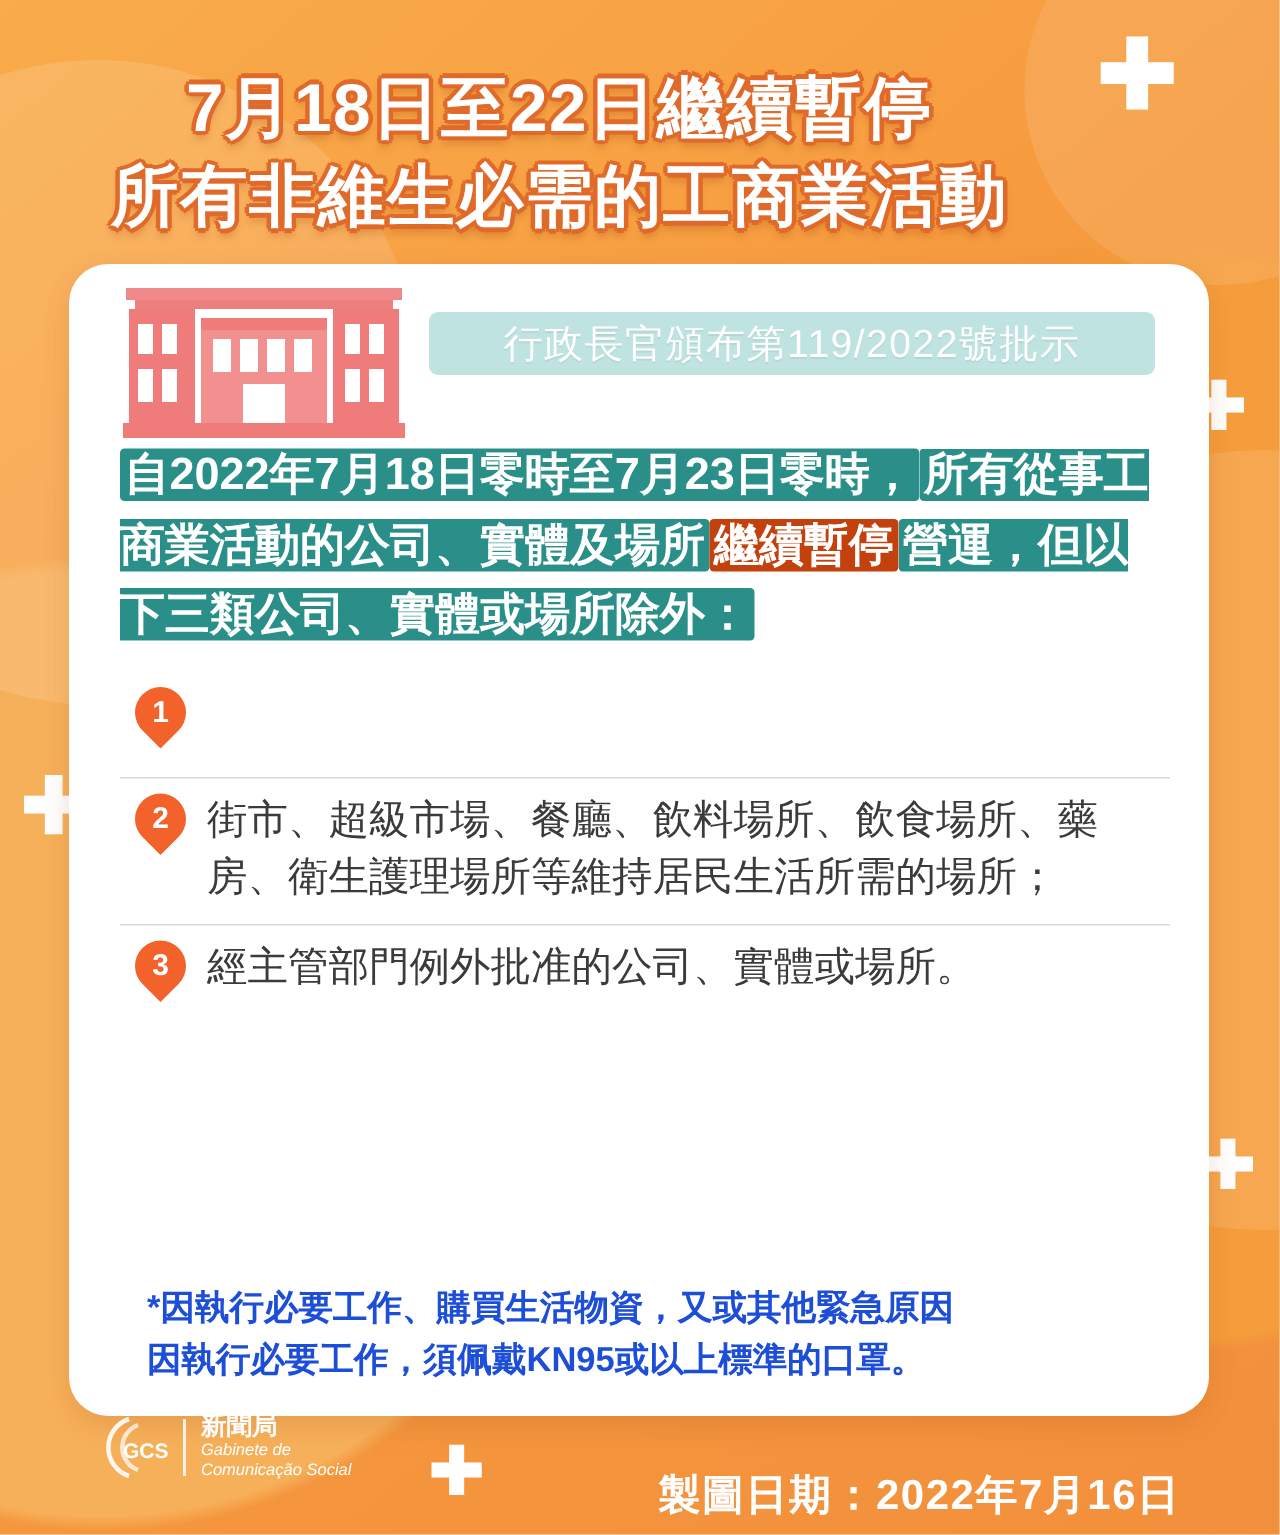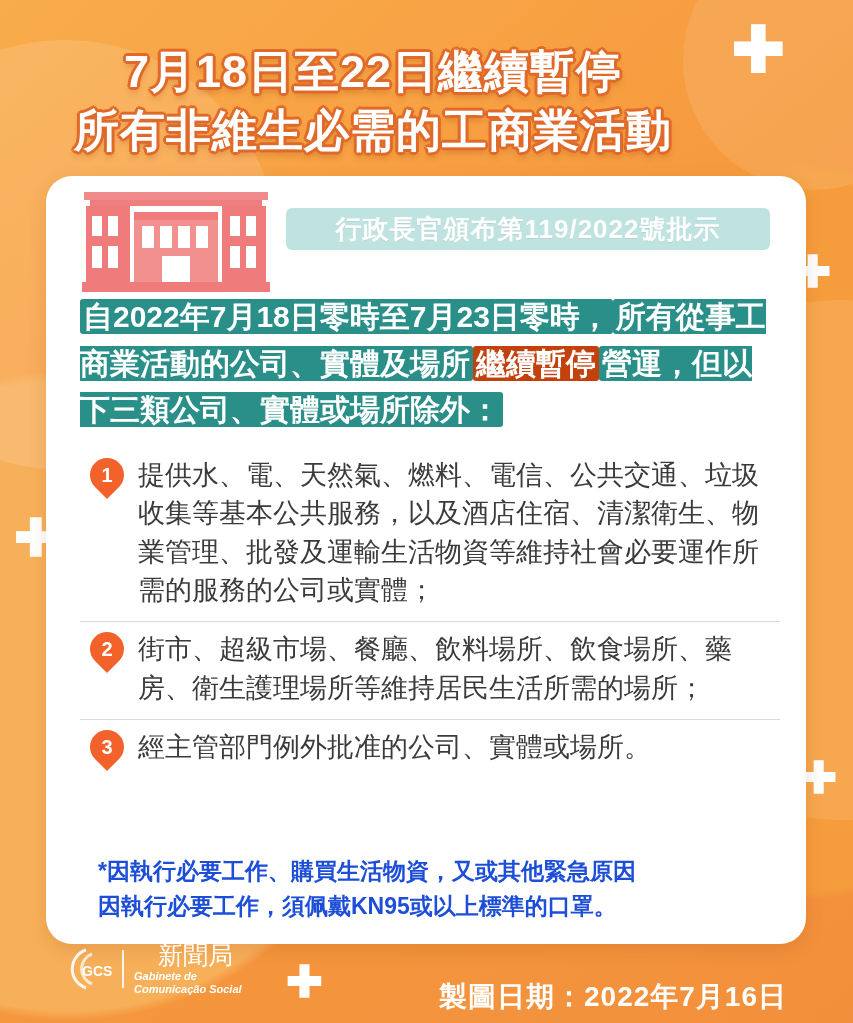--- a/index.html
+++ b/index.html
@@ -92,21 +92,21 @@
   .badge {
     position: absolute;
     left: 240px;
     top: 32px;
     width: 484px;
     height: 42px;
     background: #bfe3e0;
     border-radius: 6px;
     color: #ffffff;
     font-size: 26px;
-    font-weight: bold;
+    font-weight: normal;
     text-align: center;
     line-height: 42px;
     letter-spacing: 1px;
     text-shadow: 0 1px 0 rgba(0,0,0,0.05);
   }
 
   
   .intro {
     position: absolute;
     left: 34px;
@@ -207,31 +207,29 @@
     position: relative;
   }
   .logo-sep {
     width: 2px;
     height: 38px;
     background: rgba(255,255,255,0.85);
     margin: 0 10px;
   }
   .logo-text-zh {
     color: #ffffff;
-    font-size: 25px;
-    font-weight: normal;
+    font-size: 17px;
+    font-weight: bold;
     line-height: 1.1;
-    margin-left: 24px;
   }
   .logo-text-pt {
     color: #ffffff;
     font-size: 11px;
     line-height: 1.2;
     font-style: italic;
-    font-weight: bold;
   }
   .date {
     position: absolute;
     right: 66px;
     top: 978px;
     color: #ffffff;
     font-size: 28px;
     font-weight: bold;
     letter-spacing: 1px;
   }
@@ -303,21 +301,20 @@
       <span class="hl-white">自2022年7月18日零時至7月23日零時，</span><span class="hl-white">所有從事工商業活動的公司、實體及場所</span><span class="hl-orange">繼續暫停</span><span class="hl-white">營運，但以下三類公司、實體或場所除外：</span>
     </div>
 
     <div class="items">
 
       <div class="item">
         <div class="pin">
           <div class="pin-shape"></div>
           <div class="pin-num">1</div>
         </div>
-        <div class="item-text">提供水、電、天然氣、燃料、電信、公共交通、垃圾收集等基本公共服務，以及酒店住宿、清潔衛生、物業管理、批發及運輸生活物資等維持社會必要運作所需的服務的公司或實體；</div>
       </div>
 
       <div class="item">
         <div class="pin">
           <div class="pin-shape"></div>
           <div class="pin-num">2</div>
         </div>
         <div class="item-text">街市、超級市場、餐廳、飲料場所、飲食場所、藥房、衛生護理場所等維持居民生活所需的場所；</div>
       </div>
 

